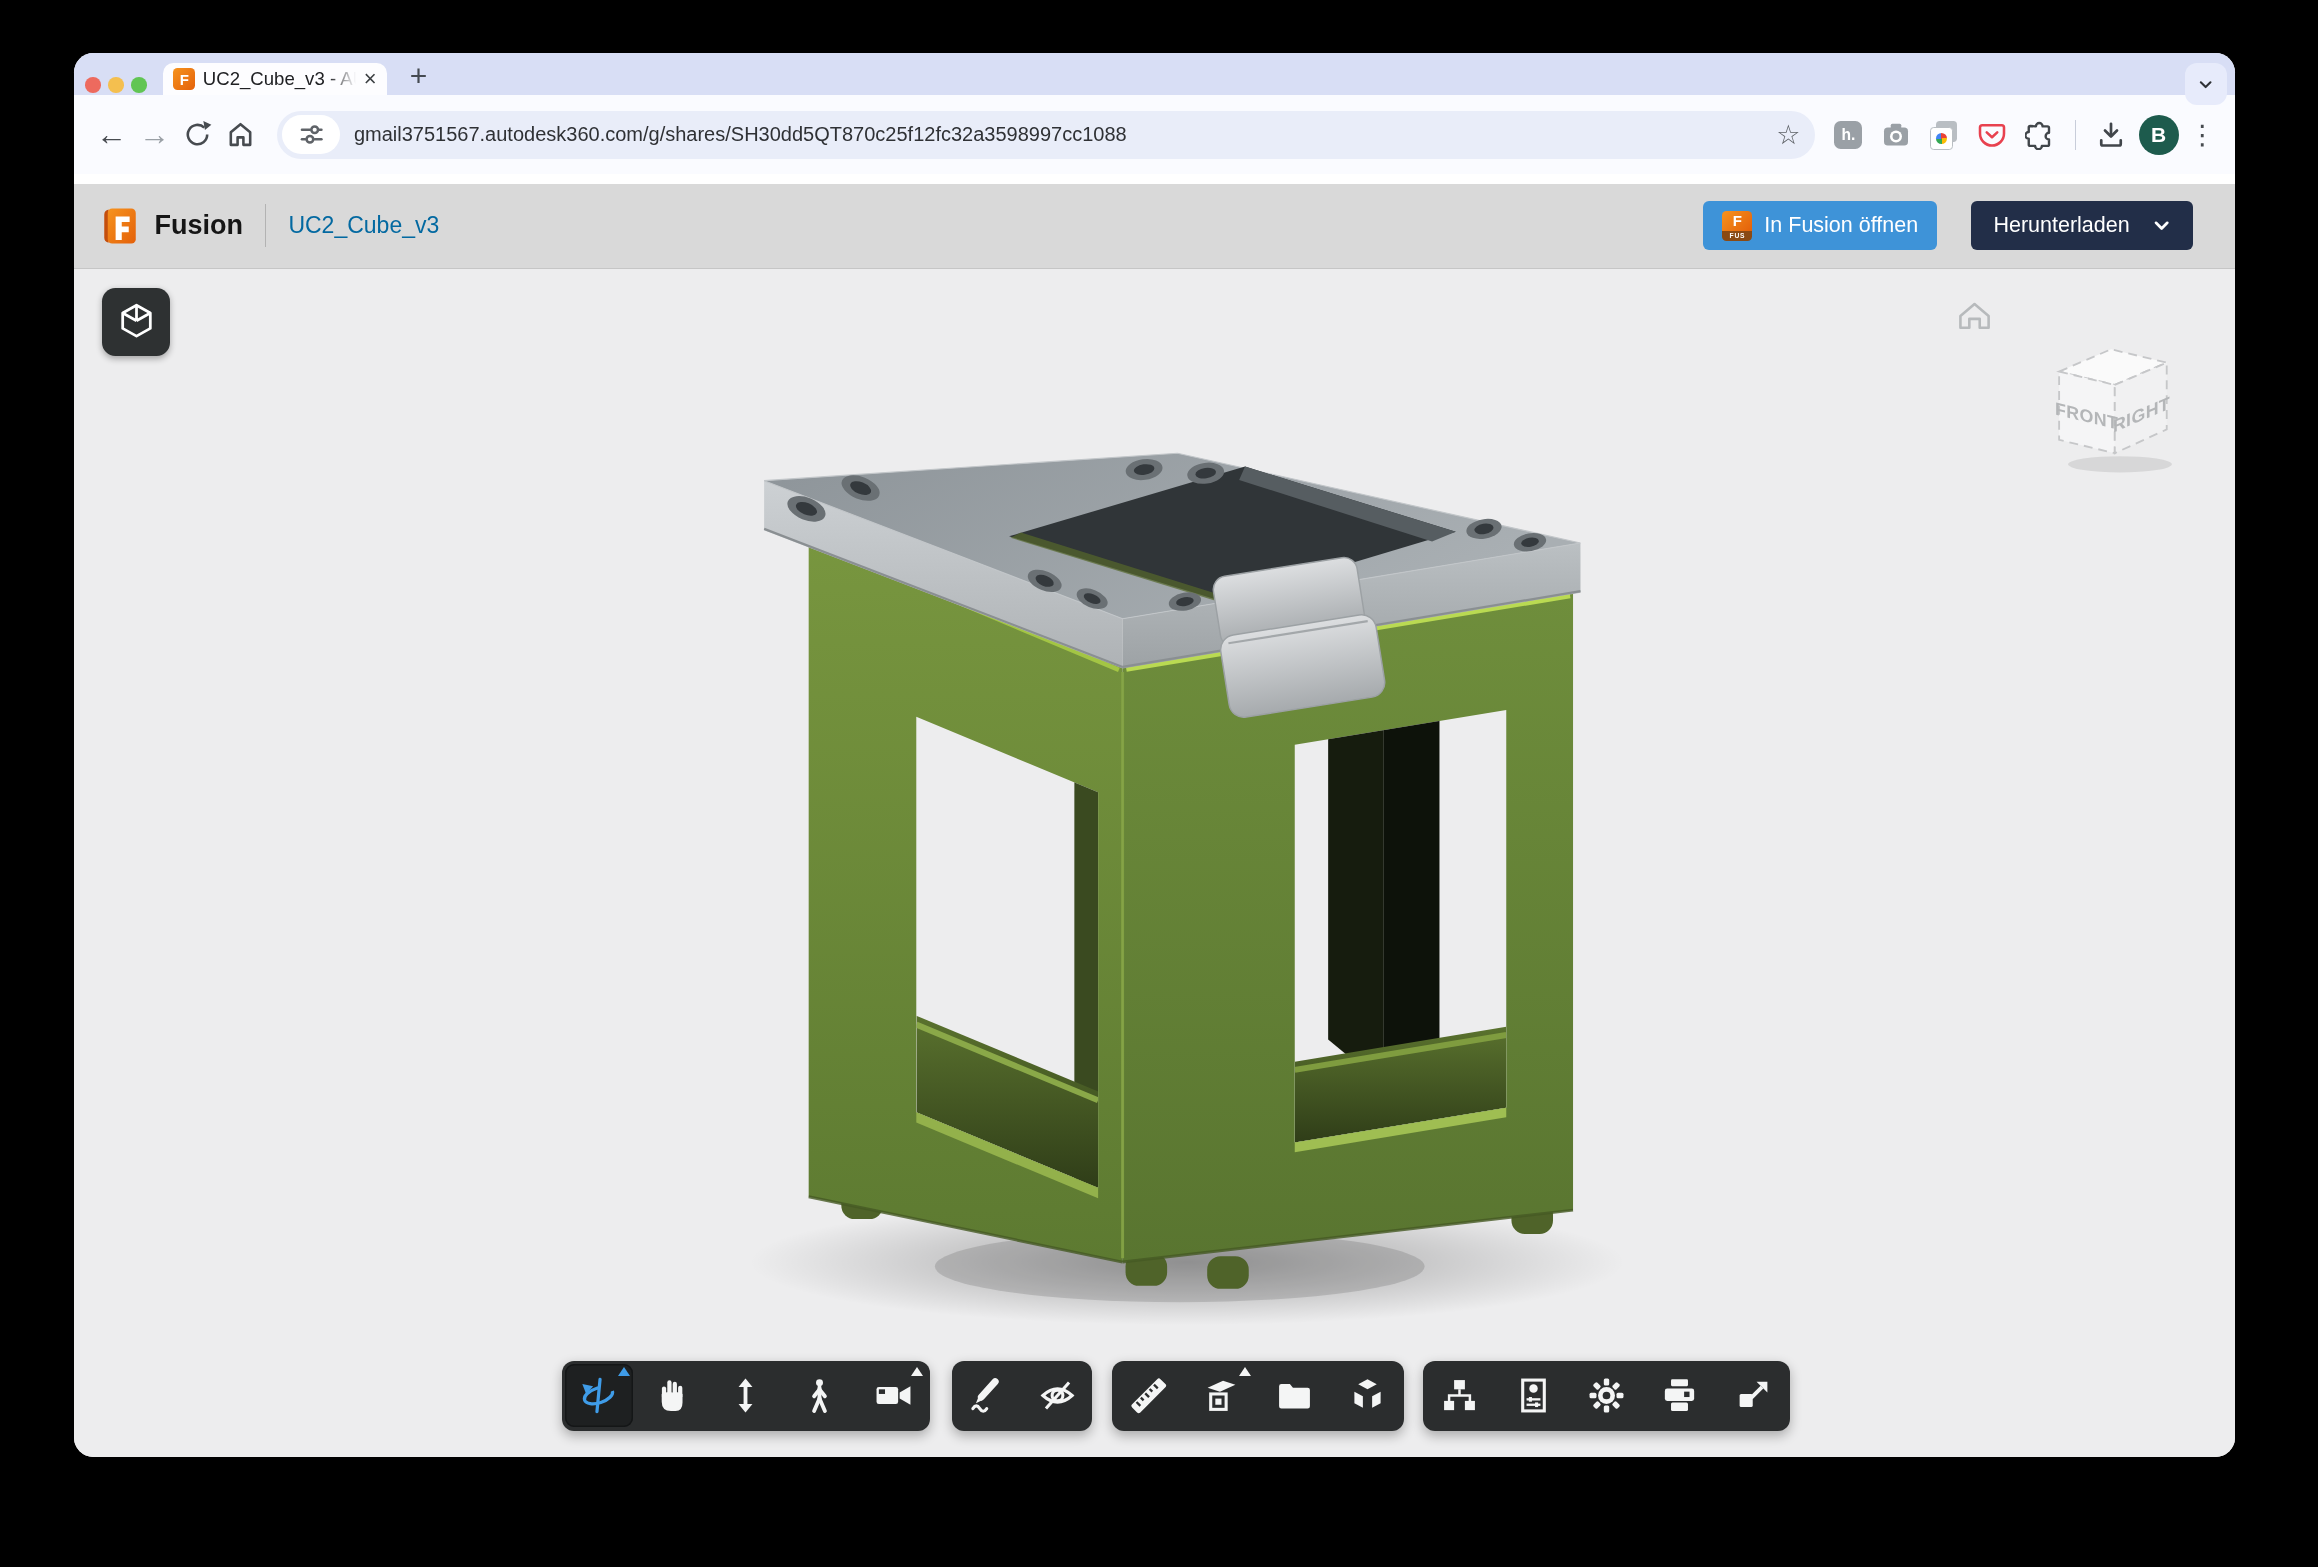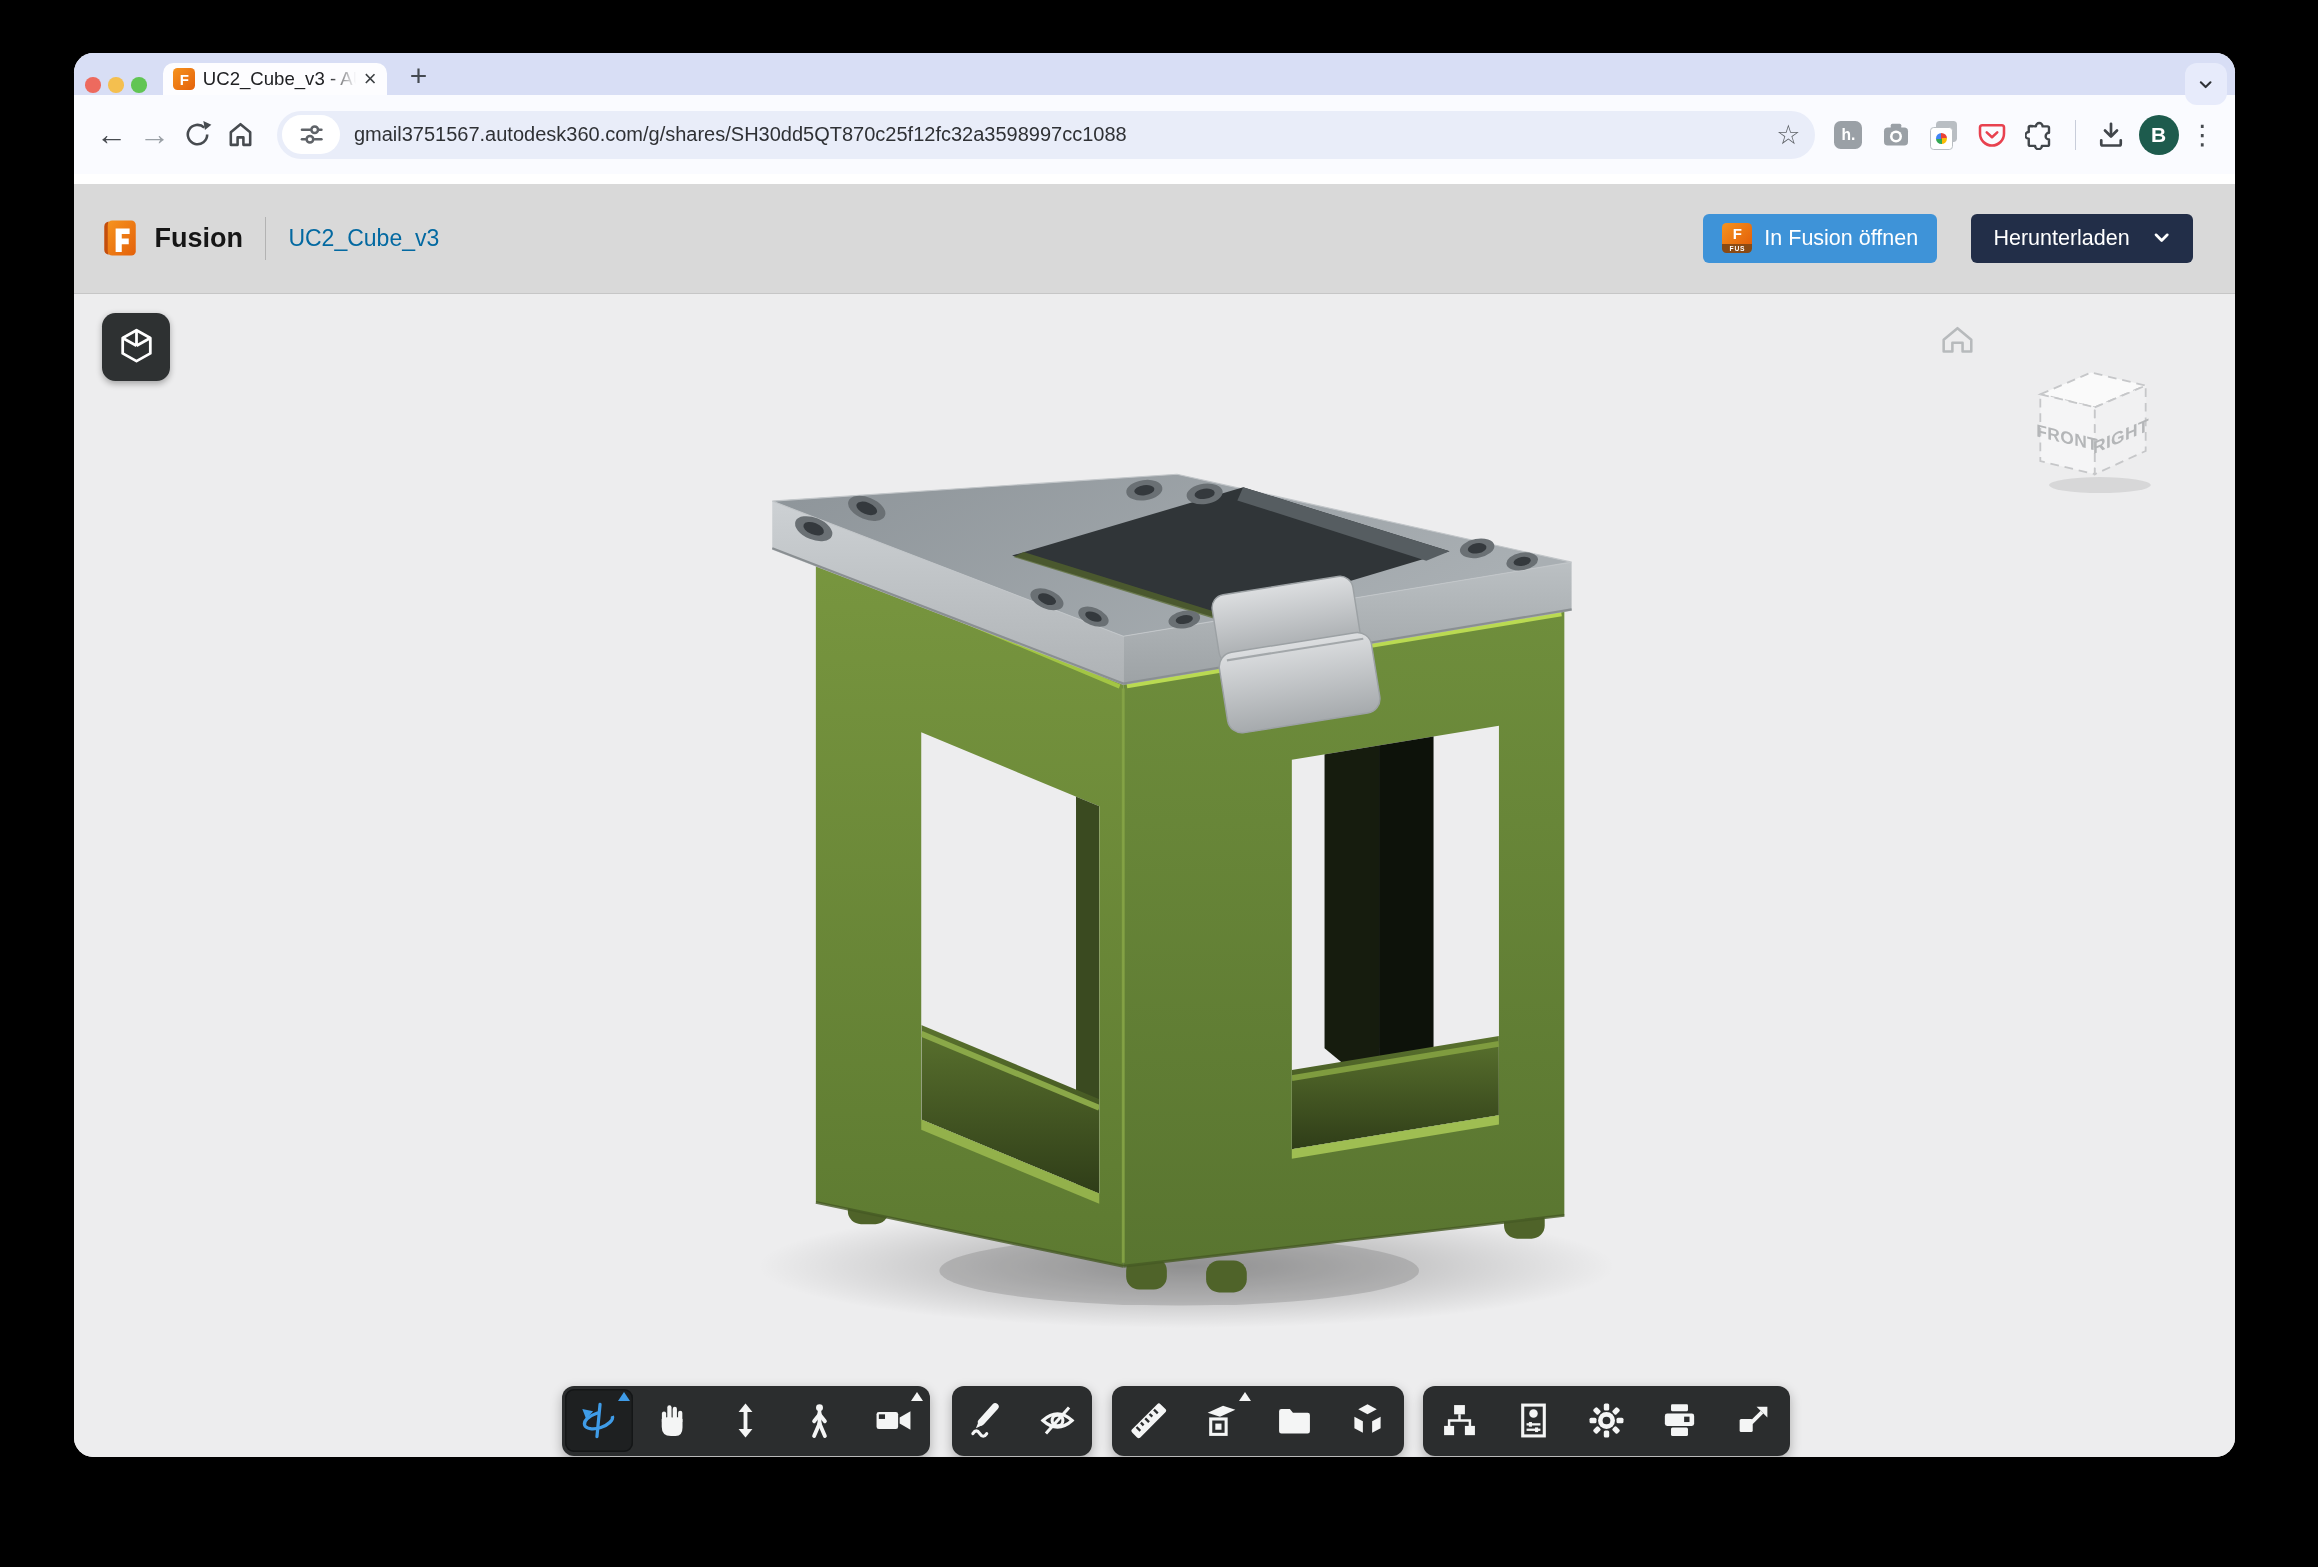--- a/index.html
+++ b/index.html
@@ -39,21 +39,21 @@
   .ph-back{position:absolute;left:6px;top:0;width:21px;height:21px;border-radius:3.7px;background:#b9bec3;}
   .ph-front{position:absolute;left:0;top:6px;width:21px;height:21px;border-radius:3.7px;background:#fff;border:1.5px solid #b9bec3;
             display:flex;align-items:center;justify-content:center;}
   .ph-dot{width:11px;height:11px;border-radius:50%;background:conic-gradient(#ea4335 0 25%,#fbbc05 0 50%,#34a853 0 75%,#4285f4 0);}
   .vsep{width:1.5px;height:30px;background:#c8cdda;margin:0 7.4px;}
   .avatar{width:40px;height:40px;border-radius:50%;background:var(--avatar_bg);color:#fff;font-size:21px;font-weight:bold;
           display:flex;align-items:center;justify-content:center;}
   .kebab{font-size:27px;color:#474b50;width:33px;text-align:center;}
   
   .whitegap{height:9.6px;background:#ffffff;flex:none;}
-  .appheader{height:110px;background:var(--header_bg);border-bottom:0.7px solid #c6c6c6;display:flex;align-items:center;
+  .appheader{height:85px;background:var(--header_bg);border-bottom:0.7px solid #c6c6c6;display:flex;align-items:center;
              padding-left:25px;flex:none;box-sizing:border-box;}
   .brand{font-size:27px;font-weight:bold;color:#161616;margin-left:13.4px;}
   .hdiv{width:1.5px;height:43px;background:#b3b3b3;margin:0 22px;}
   .doctitle{font-size:23px;color:#0369a1;}
   .hspacer{flex:1;}
   .openbtn{height:49px;border-radius:6px;background:var(--open_btn);color:#fff;font-size:21.5px;display:flex;align-items:center;
            gap:12px;padding:0 19.3px;}
   .badge{width:30px;height:30px;border-radius:4.5px;overflow:hidden;display:flex;flex-direction:column;flex:none;}
   .badge .bf{flex:1;background:linear-gradient(135deg,#f6931e,#e4610a);color:#fff;font-weight:bold;font-size:15px;
              display:flex;align-items:center;justify-content:center;}

